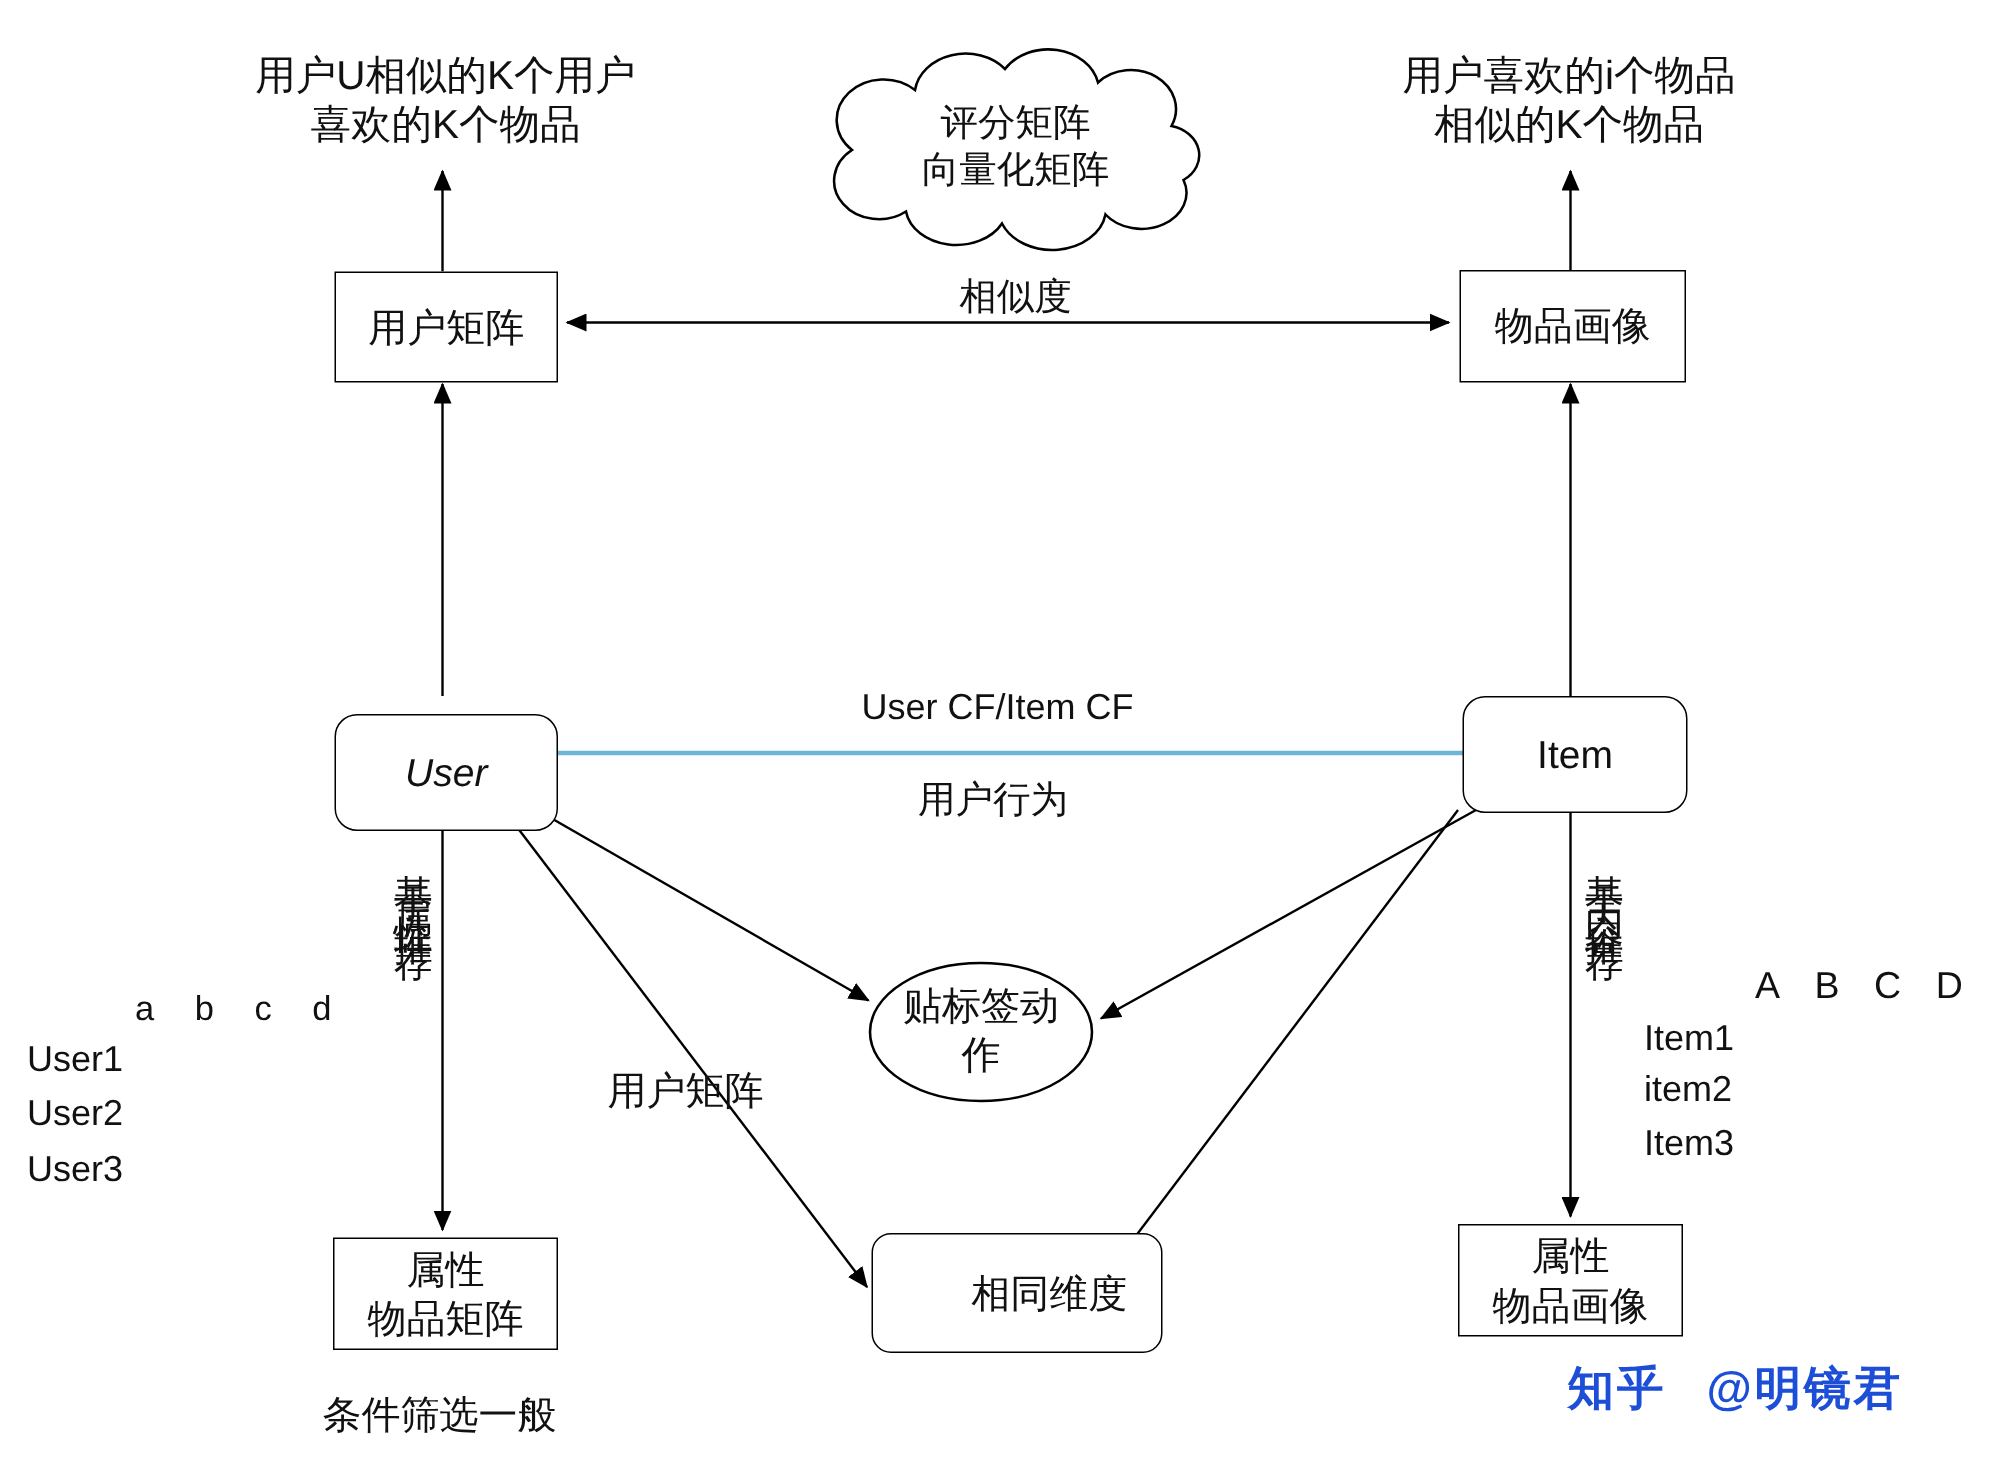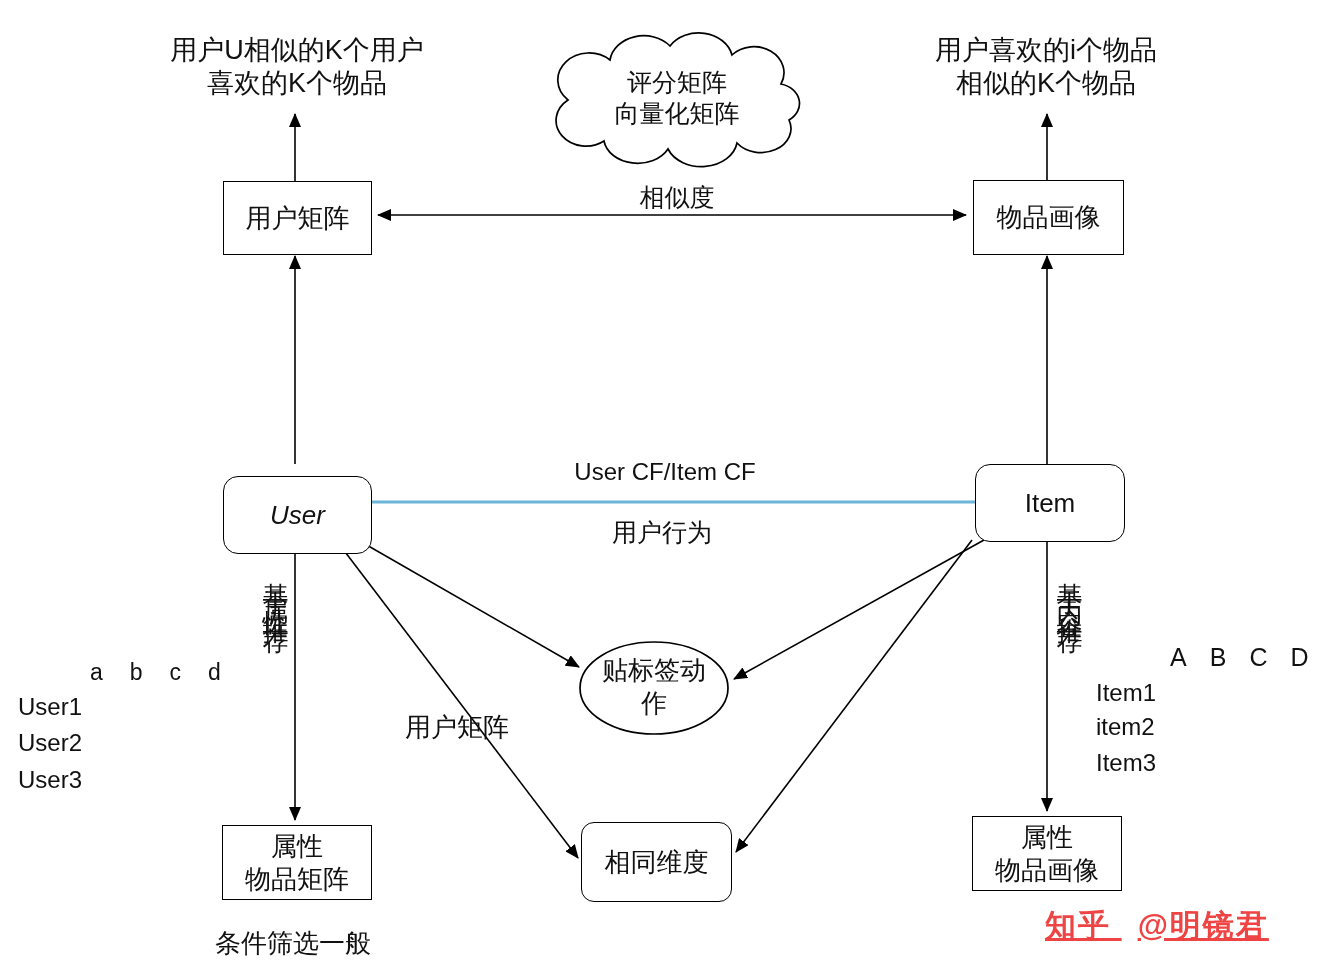--- a/index.html
+++ b/index.html
@@ -129,33 +129,33 @@
     <span>B</span>
     <span>C</span>
     <span>D</span>
   </div>
   <div class="lbl tbl-row" style="left:1096px;top:679px;">Item1</div>
   <div class="lbl tbl-row" style="left:1096px;top:713px;">item2</div>
   <div class="lbl tbl-row" style="left:1096px;top:749px;">Item3</div>
 
   <div class="lbl center" style="left:598px;top:654px;width:112px;font-size:26px;line-height:33px;">贴标签动作</div>
 
-  <div class="box rounded" style="left:581px;top:822px;width:149px;height:78px;border-radius:13px;">
+  <div class="box rounded" style="left:581px;top:822px;width:149px;height:78px;border-radius:13px;padding-left:43px;">
     <span>相同维度</span>
   </div>
 
   <div class="box" style="left:222px;top:825px;width:148px;height:73px;">
     <span>属性</span>
     <span>物品矩阵</span>
   </div>
   <div class="box" style="left:972px;top:816px;width:148px;height:73px;">
     <span>属性</span>
     <span>物品画像</span>
   </div>
 
   <div class="lbl" style="left:215px;top:926px;font-size:26px;">条件筛选一般</div>
 
-  <div class="lbl watermark" style="left:1045px;top:905px;color:#ef4444;text-decoration:underline;">
+  <div class="lbl watermark" style="left:1045px;top:905px;color:#1d4ed8;">
     <span>知乎</span>
     <span style="margin-left:16px;">@明镜君</span>
   </div>
 
 </div>
 
 </body></html>

